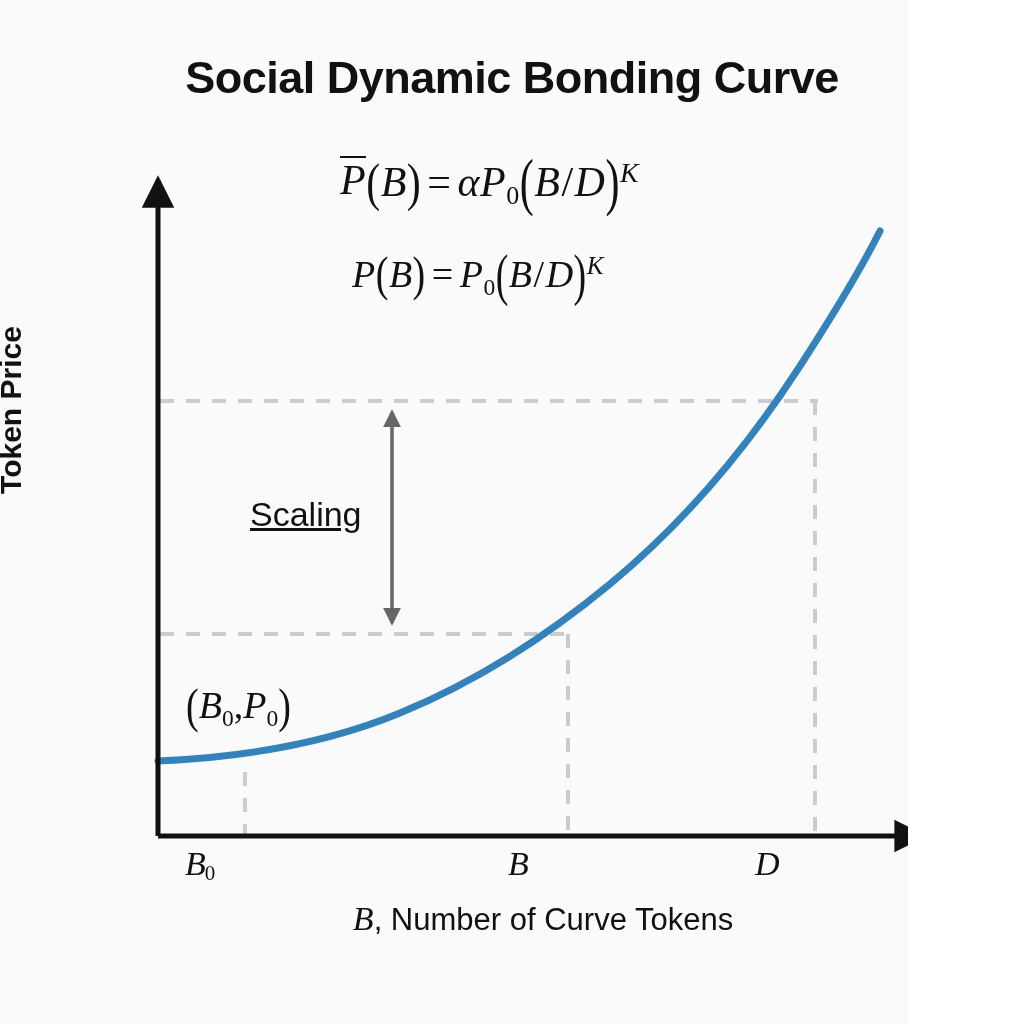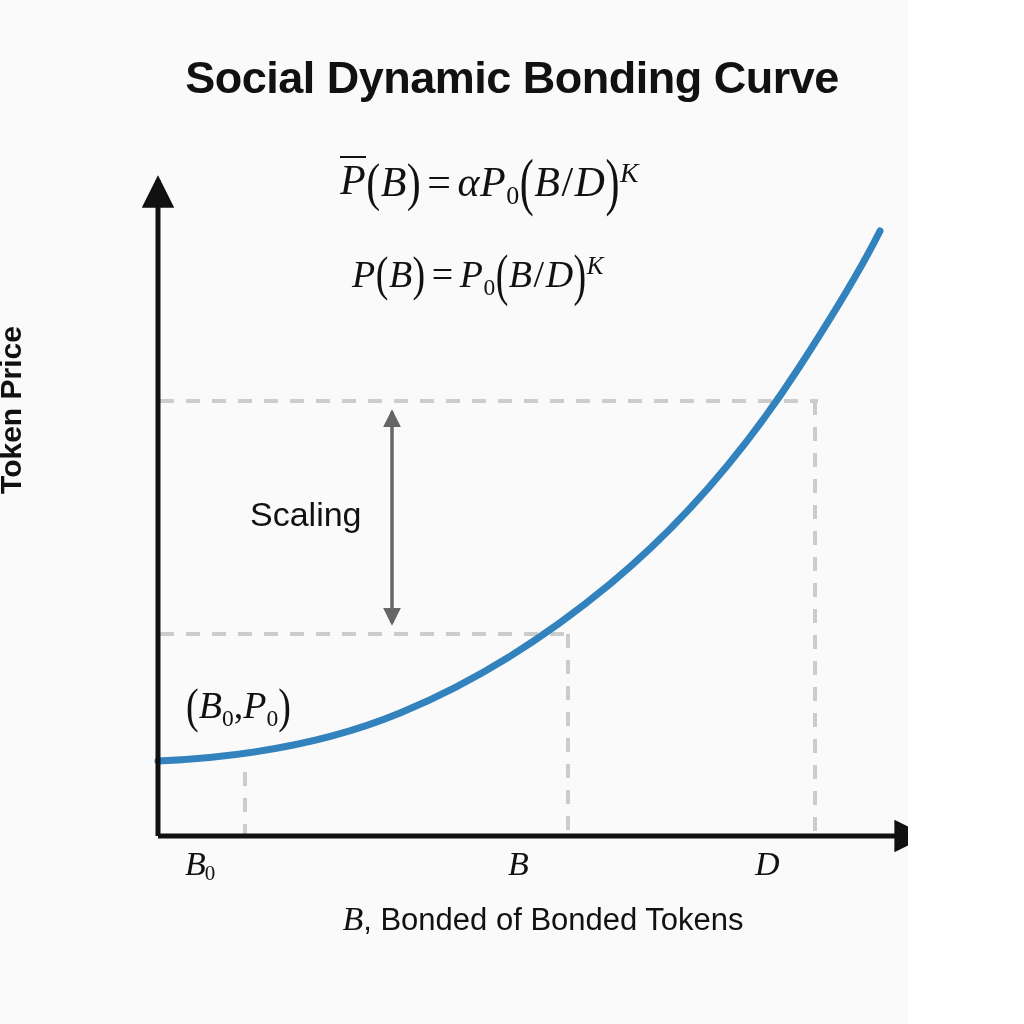--- a/index.html
+++ b/index.html
@@ -191,20 +191,21 @@
   
   #scaling-label {
     position: absolute;
     left: 250px;
     top: 495px;
     font-family: "Liberation Sans", sans-serif;
     font-size: 34px;
     font-weight: 400;
     color: #111111;
     white-space: nowrap;
+    text-decoration: underline;
   }
 </style>
 </head>
 <body>
 
 <div id="figure">
 
   <div id="chart-title">Social Dynamic Bonding Curve</div>
 
   <svg id="plot-svg" viewBox="0 0 1024 1024">
@@ -231,21 +232,21 @@
 
     <line x1="392" y1="412" x2="392" y2="623" stroke="#666666" stroke-width="3.5" marker-start="url(#arrow-gray-up)" marker-end="url(#arrow-gray-up)"></line>
 
     <line x1="158" y1="836" x2="158" y2="180" stroke="#111111" stroke-width="5" marker-end="url(#arrow-black)"></line>
 
     <line x1="158" y1="836" x2="922" y2="836" stroke="#111111" stroke-width="5" marker-end="url(#arrow-black)"></line>
   </svg>
 
   <div id="y-axis-title">Token Price</div>
 
-  <div id="x-axis-title"><span class="mvar">B</span><span>, Bonded of Bonded Tokens</span></div>
+  <div id="x-axis-title"><span class="mvar">B</span><span>, Number of Curve Tokens</span></div>
 
   <div class="tick-label" style="left:245px;"><span>B</span><sub>0</sub></div>
 
   <div class="tick-label" style="left:568px;"><span>B</span></div>
 
   <div class="tick-label" style="left:815px;"><span>D</span></div>
 
   <div class="formula" id="formula-scaled"><span class="overbar">P</span><span class="paren">(</span><span>B</span><span class="paren">)</span><span class="eqsign">=</span><span>α</span><span>P</span><span class="num-sub">0</span><span class="bigparen">(</span><span>B</span><span class="slash">/</span><span>D</span><span class="bigparen">)</span><span class="sup-k">K</span></div>
 
   <div class="formula" id="formula-base"><span>P</span><span class="paren">(</span><span>B</span><span class="paren">)</span><span class="eqsign">=</span><span>P</span><span class="num-sub">0</span><span class="bigparen">(</span><span>B</span><span class="slash">/</span><span>D</span><span class="bigparen">)</span><span class="sup-k">K</span></div>

